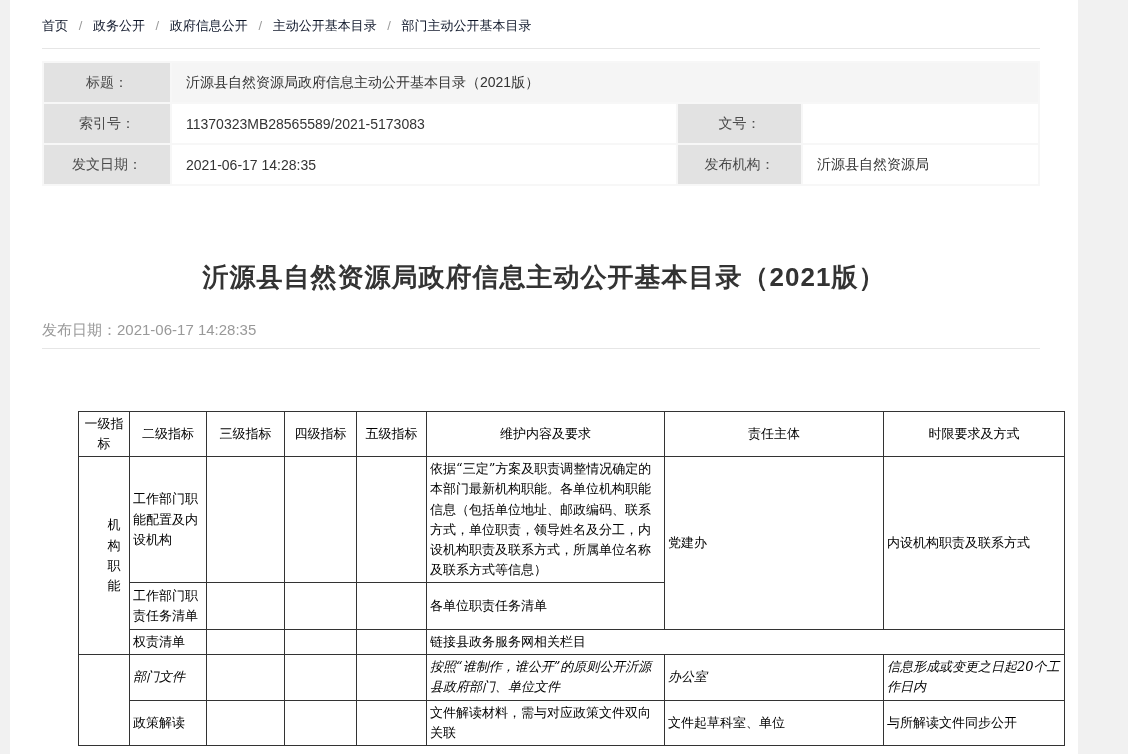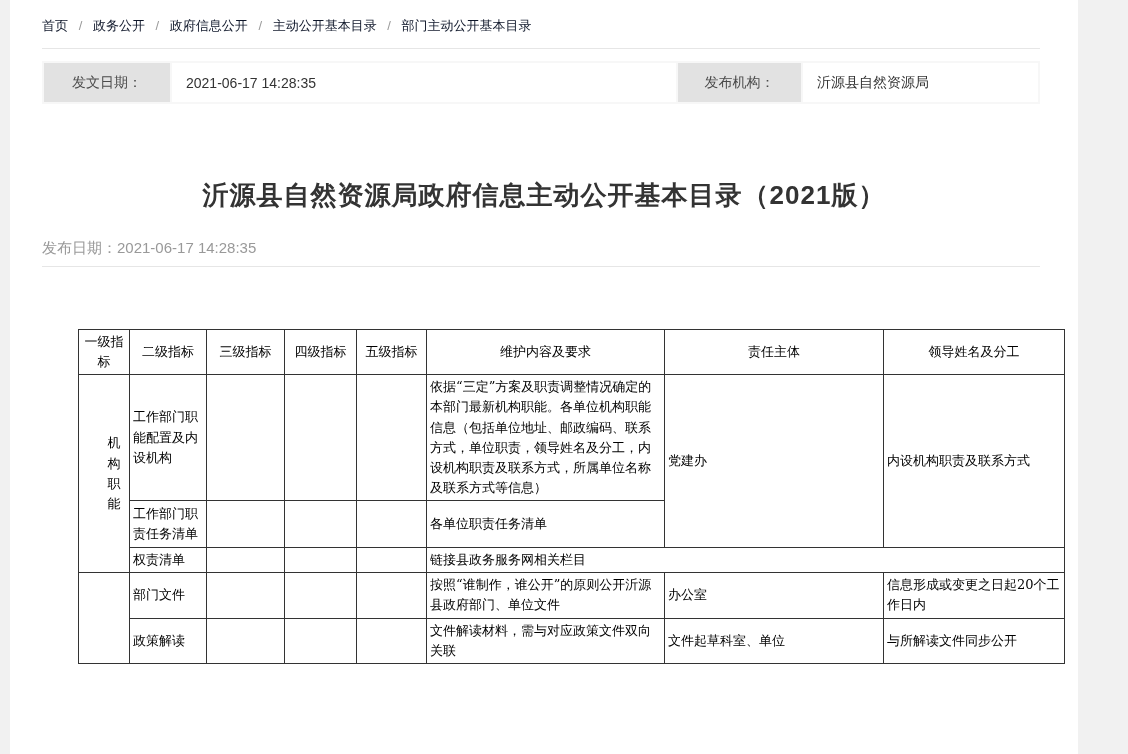--- a/index.html
+++ b/index.html
@@ -125,20 +125,30 @@
     <span class="sep">/</span>
     <a>主动公开基本目录</a>
     <span class="sep">/</span>
     <a>部门主动公开基本目录</a>
   </nav>
 
   <div class="rule"></div>
 
   <table class="meta-table">
     <tbody>
+        <tr class="first">
+      <td class="mlabel">标题：</td>
+      <td class="mval" colspan="3">沂源县自然资源局政府信息主动公开基本目录（2021版）</td>
+    </tr>
+    <tr>
+      <td class="mlabel">索引号：</td>
+      <td class="mval">11370323MB28565589/2021-5173083</td>
+      <td class="mlabel mlabel2">文号：</td>
+      <td class="mval mval2"></td>
+    </tr>
     <tr>
       <td class="mlabel">发文日期：</td>
       <td class="mval">2021-06-17 14:28:35</td>
       <td class="mlabel mlabel2">发布机构：</td>
       <td class="mval mval2">沂源县自然资源局</td>
     </tr>
   </tbody>
     </table>
 
   <h1 class="article-title">沂源县自然资源局政府信息主动公开基本目录（2021版）</h1>
@@ -162,21 +172,21 @@
     </colgroup>
     <tbody>
         <tr style="height:40px;">
       <th>一级指标</th>
       <th>二级指标</th>
       <th>三级指标</th>
       <th>四级指标</th>
       <th>五级指标</th>
       <th>维护内容及要求</th>
       <th>责任主体</th>
-      <th>领导姓名及分工</th>
+      <th>时限要求及方式</th>
     </tr>
     <tr style="height:120px;">
       <td class="c-center" rowspan="3">机构职能</td>
       <td>工作部门职能配置及内设机构</td>
       <td></td>
       <td></td>
       <td></td>
       <td>依据“三定”方案及职责调整情况确定的本部门最新机构职能。各单位机构职能信息（包括单位地址、邮政编码、联系方式，单位职责，领导姓名及分工，内设机构职责及联系方式，所属单位名称及联系方式等信息）</td>
       <td rowspan="2">党建办</td>
       <td rowspan="2">内设机构职责及联系方式</td>
@@ -188,21 +198,21 @@
       <td></td>
       <td>各单位职责任务清单</td>
     </tr>
     <tr style="height:24px;">
       <td>权责清单</td>
       <td></td>
       <td></td>
       <td></td>
       <td colspan="3">链接县政务服务网相关栏目</td>
     </tr>
-    <tr style="height:42px;">
+    <tr style="height:42px;font-style:italic;">
       <td class="c-center" rowspan="3"></td>
       <td>部门文件</td>
       <td></td>
       <td></td>
       <td></td>
       <td>按照“谁制作，谁公开”的原则公开沂源县政府部门、单位文件</td>
       <td>办公室</td>
       <td>信息形成或变更之日起20个工作日内</td>
     </tr>
     <tr style="height:40px;">

